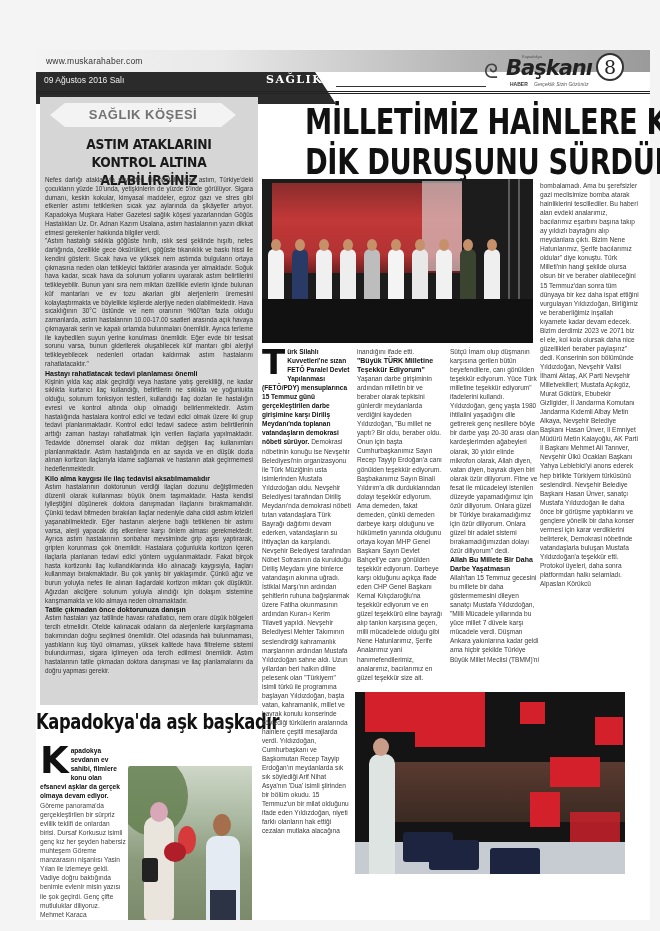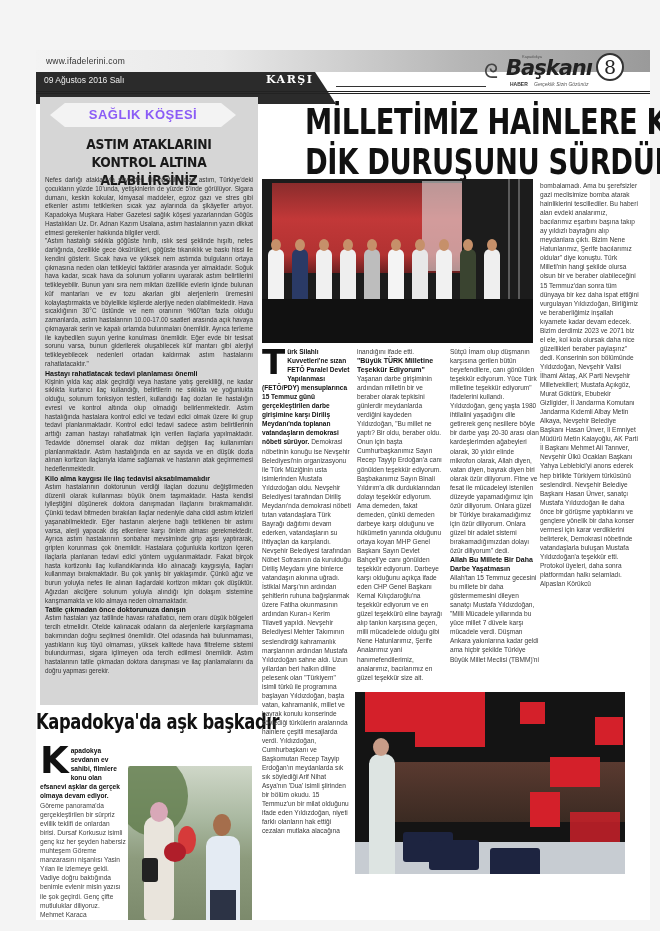--- a/index.html
+++ b/index.html
@@ -24,21 +24,21 @@
   .logo-sub { position: absolute; left: 26px; top: 27px; font-size: 5px; color: #333; font-weight: bold; }
   .logo-slogan { position: absolute; left: 50px; top: 27px; font-size: 5px; color: #555; font-style: italic; }
   .page-num { position: absolute; left: 560px; top: 3px; width: 28px; height: 28px; border: 2px solid #333; border-radius: 50%;
     text-align: center; font-size: 19px; line-height: 24px; font-family: "DejaVu Serif", serif; background: #fff; color: #222; }
   .mast-rule { position: absolute; left: 0; top: 41px; width: 614px; height: 3px; border-top: 1px solid #222; border-bottom: 1px solid #222; }
 
   
   .health { position: absolute; left: 4px; top: 47px; width: 218px; height: 608px; background: #d6d6d6; }
   .health-tab { position: absolute; left: 10px; top: 6px; width: 186px; height: 24px; background: #f3f3f3;
     clip-path: polygon(8% 0, 92% 0, 100% 50%, 92% 100%, 8% 100%, 0 50%); }
-  .health-tab span { display: block; text-align: center; font-size: 13px; font-weight: bold; letter-spacing: .5px; line-height: 24px; color: #8b5cf6; }
+  .health-tab span { display: block; text-align: center; font-size: 13px; font-weight: bold; letter-spacing: .5px; line-height: 24px; color: #737373; }
   .health-title { position: absolute; left: 0; top: 38px; width: 218px; text-align: center; font-family: "DejaVu Sans", sans-serif; font-weight: bold;
     font-size: 14.5px; line-height: 18px; color: #1a1a1a; transform: scaleX(0.85); letter-spacing: -0.3px; }
   .health-body { position: absolute; left: 5px; top: 79px; width: 208px; font-size: 6.35px; line-height: 8.75px; text-align: justify; color: #333; }
   .health-body p { margin: 0; }
   .health-body h4 { font-size: 7px; line-height: 9px; color: #111; font-weight: bold; margin: 0; }
 
   
   .love-title { position: absolute; left: 0; top: 659px; width: 222px; font-family: "DejaVu Sans", sans-serif; font-weight: bold; font-size: 21px;
     line-height: 26px; color: #111; transform: scaleX(0.78); transform-origin: left center; letter-spacing: -0.5px; white-space: nowrap; }
   .love-text { position: absolute; left: 4px; top: 696px; width: 86px; font-size: 6.6px; line-height: 9.1px; color: #444; }
@@ -84,25 +84,25 @@
   .cp-singer-head { position: absolute; left: 18px; top: 46px; width: 16px; height: 18px; border-radius: 50%; background: #c89c88; }
   .cp-stage { position: absolute; left: 0; top: 150px; width: 270px; height: 32px; background: #e6ecf3; opacity: .85; }
   .cp-speaker { position: absolute; top: 140px; width: 50px; height: 30px; background: #1d2440; border-radius: 3px; }
 </style>
 </head>
 <body>
 
 <div class="page">
 
   <div class="mast-top">
-    <span class="mast-url">www.ifadelerini.com</span>
+    <span class="mast-url">www.muskarahaber.com</span>
   </div>
   <div class="mast-bar">
     <span class="mast-date">09 Ağustos 2016 Salı</span>
-    <span class="mast-section">KARŞI</span>
+    <span class="mast-section">SAĞLIK</span>
   </div>
   <div class="mast-line"></div>
   <div class="logo">
     <span class="logo-swirl">ᘓ</span>
     <span class="logo-small">Kapadokya</span>
     <span class="logo-name">Başkanı</span>
     <span class="logo-sub">HABER</span>
     <span class="logo-slogan">Gerçeklik Sizin Gözünüz</span>
   </div>
   <div class="page-num">8</div>

